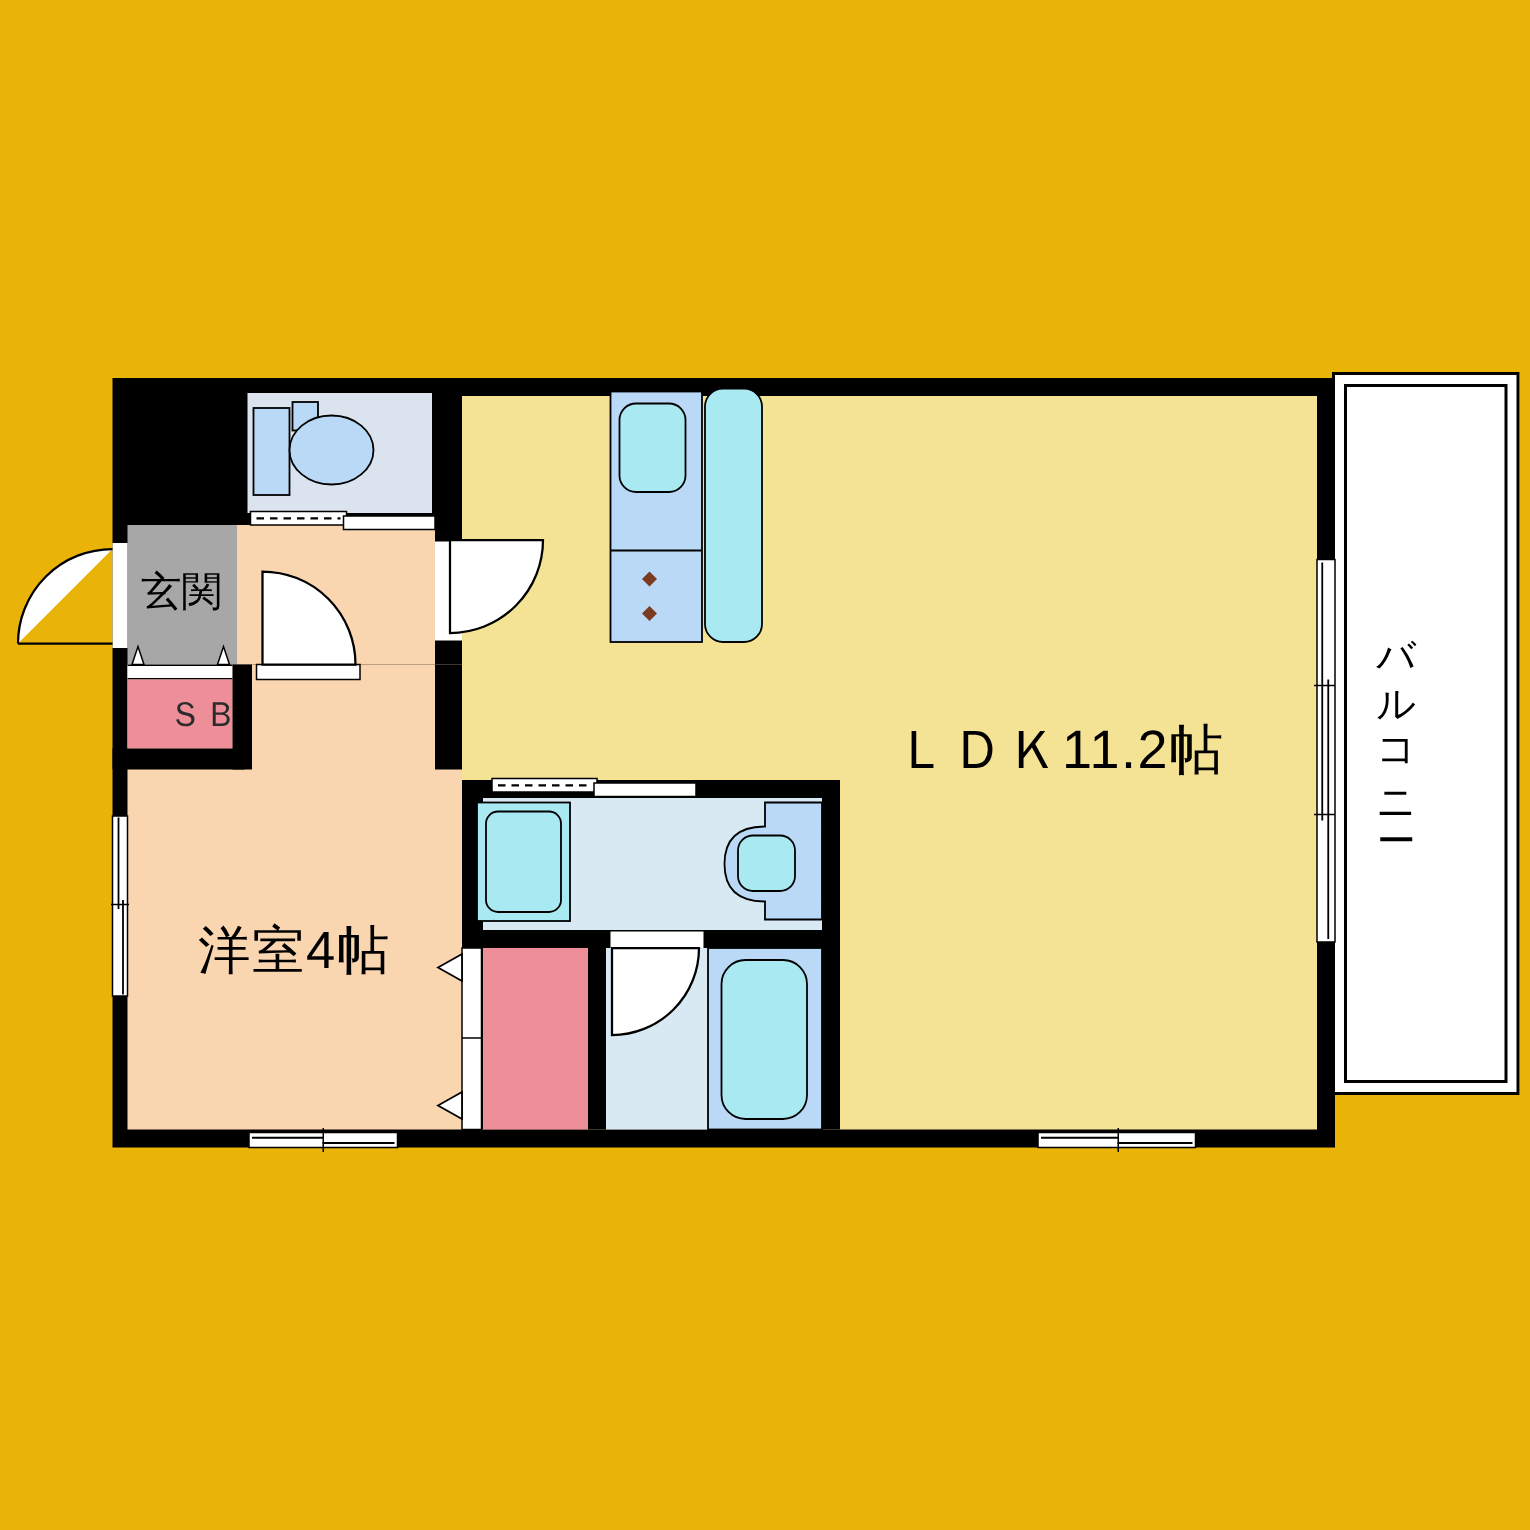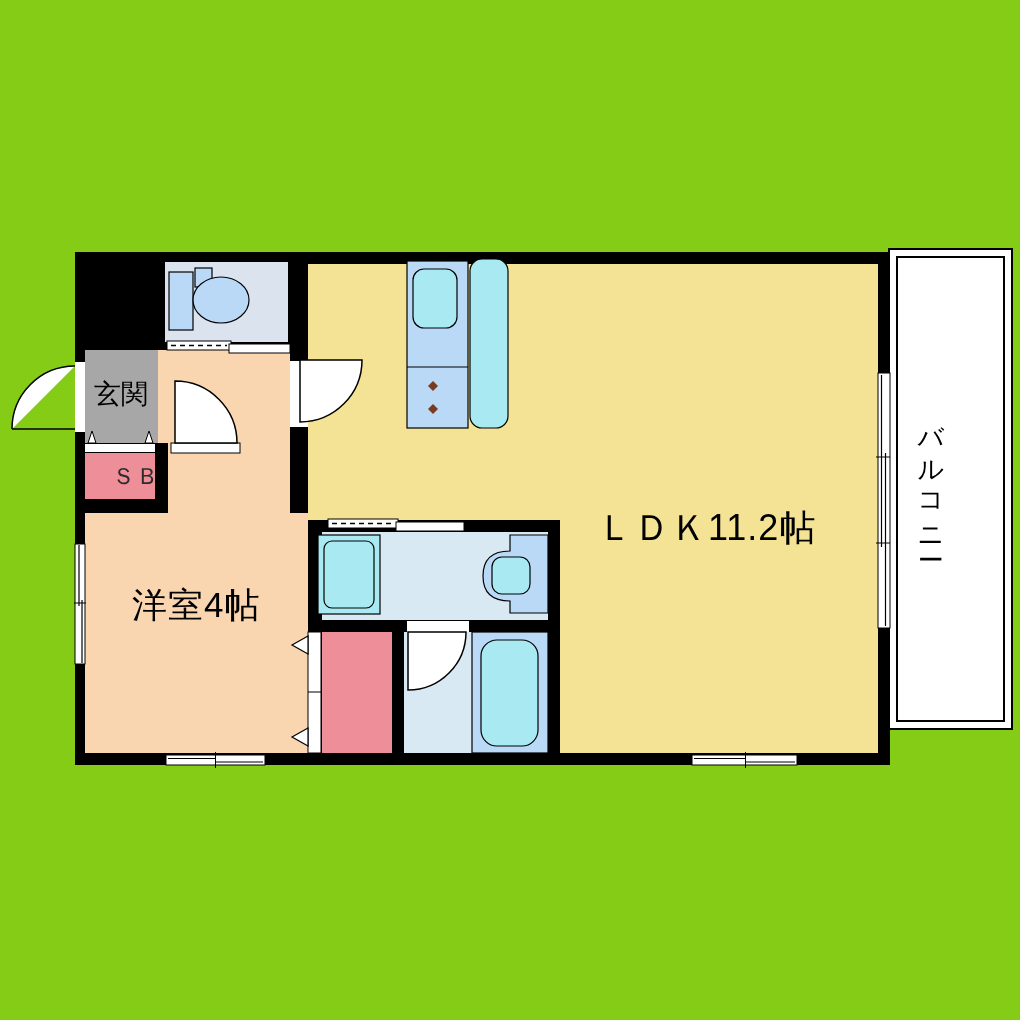--- a/index.html
+++ b/index.html
@@ -1,36 +1,36 @@
 <!DOCTYPE html>
 <html><head>
 <meta charset="utf-8">
 <style>
   html,body{margin:0;padding:0;background:#ffffff;}
   #canvas{
-    position:relative;width:1020px;height:1020px;background:#84cc16;overflow:hidden;
+    position:relative;width:1020px;height:1020px;background:#eab308;overflow:hidden;
     font-family:"Liberation Sans","DejaVu Sans",sans-serif;color:#000;
   }
   .abs{position:absolute;box-sizing:border-box;}
   
   .wall{background:#000000;}
   .floor-ldk{background:#F5E395;}
   .floor-peach{background:#FAD6B0;}
   .floor-gray{background:#A7A7A7;}
   .floor-pink{background:#EE8E99;}
   .floor-toilet{background:#DBE3EF;}
   .floor-wet{background:#D9E9F3;}
   .balcony-outer{background:#ffffff;border:2px solid #000;}
   .balcony-inner{background:#ffffff;border:2px solid #000;}
   .step{background:#ffffff;border-top:1px solid #000;border-bottom:1px solid #000;}
   .lbl{position:absolute;white-space:nowrap;line-height:1.05;}
   .lbl-genkan{left:94px;top:380px;font-size:27px;}
   .lbl-sb{left:97px;top:464px;font-size:23px;color:#2b2b2b;letter-spacing:1px;margin-left:15px;}
-  .lbl-west{left:132px;top:587px;font-size:35px;letter-spacing:1px;}
-  .lbl-ldk{left:597px;top:509px;font-size:36px;letter-spacing:1px;}
+  .lbl-west{left:132px;top:616px;font-size:35px;letter-spacing:1px;}
+  .lbl-ldk{left:597px;top:481px;font-size:36px;letter-spacing:1px;}
   .lbl-balcony{left:917px;top:408px;font-size:26px;letter-spacing:5px;writing-mode:vertical-rl;text-orientation:upright;}
   svg{position:absolute;left:0;top:0;}
 </style>
 </head>
 <body>
 
 <div id="canvas">
 
   <div class="abs wall" style="left:75px;top:252px;width:815px;height:513px;"></div>
 

